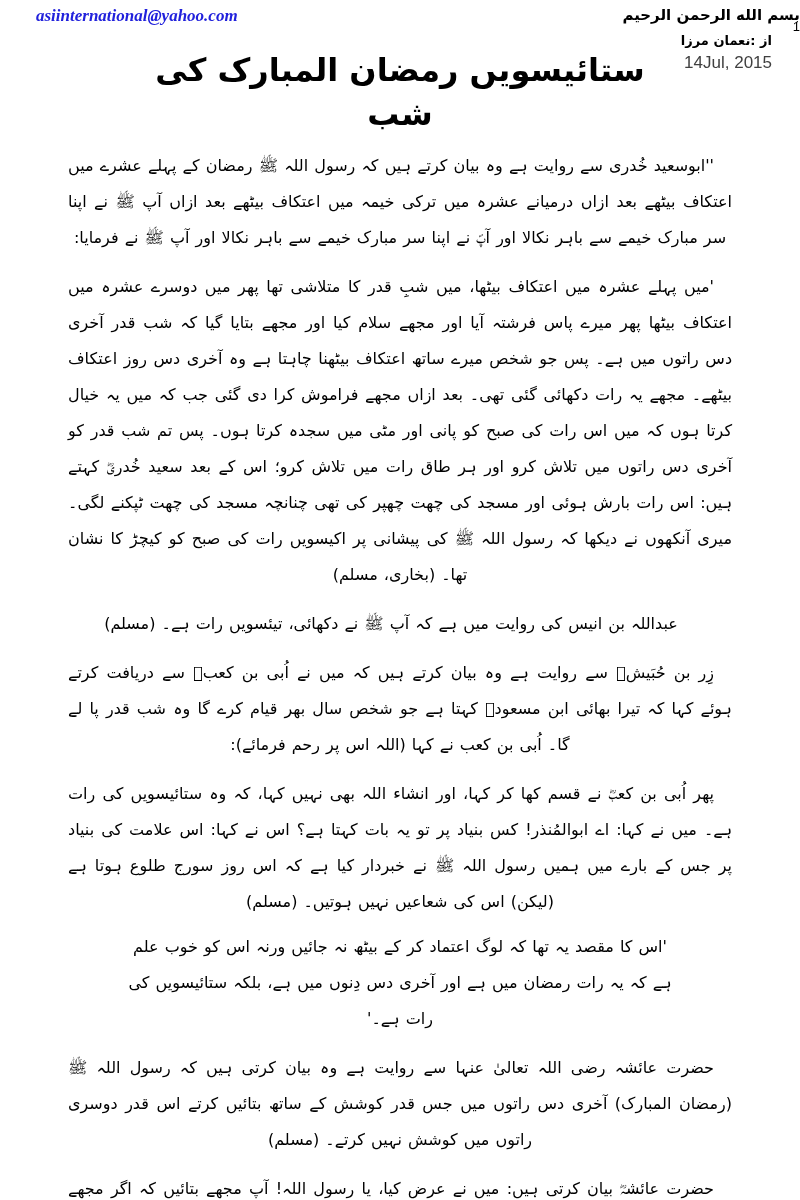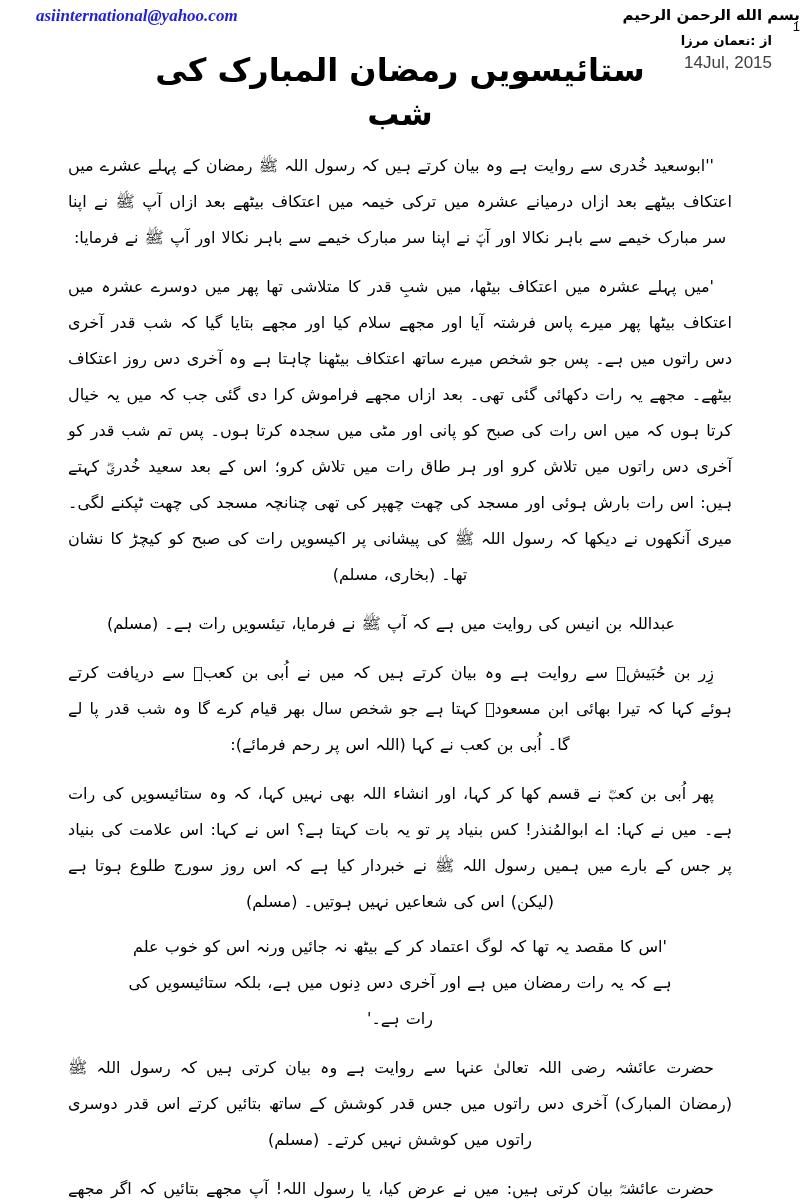--- a/index.html
+++ b/index.html
@@ -65,21 +65,21 @@
   <div class="byline-block">
     <div class="byline">از :نعمان مرزا</div>
     <div class="date">14Jul, 2015</div>
   </div>
 
   <h1 class="title">ستائیسویں رمضان المبارک کی شب</h1>
 
   <div class="body">
       <p class="para body">''ابوسعید خُدری سے روایت ہے وہ بیان کرتے ہیں کہ رسول اللہ ﷺ رمضان کے پہلے عشرے میں اعتکاف بیٹھے بعد ازاں درمیانے عشرہ میں ترکی خیمہ میں اعتکاف بیٹھے بعد ازاں آپ ﷺ نے اپنا سر مبارک خیمے سے باہر نکالا اور آپؐ نے اپنا سر مبارک خیمے سے باہر نکالا اور آپ ﷺ نے فرمایا:</p>
       <p class="para body">'میں پہلے عشرہ میں اعتکاف بیٹھا، میں شبِ قدر کا متلاشی تھا پھر میں دوسرے عشرہ میں اعتکاف بیٹھا پھر میرے پاس فرشتہ آیا اور مجھے سلام کیا اور مجھے بتایا گیا کہ شب قدر آخری دس راتوں میں ہے۔ پس جو شخص میرے ساتھ اعتکاف بیٹھنا چاہتا ہے وہ آخری دس روز اعتکاف بیٹھے۔ مجھے یہ رات دکھائی گئی تھی۔ بعد ازاں مجھے فراموش کرا دی گئی جب کہ میں یہ خیال کرتا ہوں کہ میں اس رات کی صبح کو پانی اور مٹی میں سجدہ کرتا ہوں۔ پس تم شب قدر کو آخری دس راتوں میں تلاش کرو اور ہر طاق رات میں تلاش کرو؛ اس کے بعد سعید خُدریؓ کہتے ہیں: اس رات بارش ہوئی اور مسجد کی چھت چھپر کی تھی چنانچہ مسجد کی چھت ٹپکنے لگی۔ میری آنکھوں نے دیکھا کہ رسول اللہ ﷺ کی پیشانی پر اکیسویں رات کی صبح کو کیچڑ کا نشان تھا۔ (بخاری، مسلم)</p>
-      <p class="para body">عبداللہ بن انیس کی روایت میں ہے کہ آپ ﷺ نے فرمایا، تیئسویں رات ہے۔ (مسلم)</p>
+      <p class="para body">عبداللہ بن انیس کی روایت میں ہے کہ آپ ﷺ نے دکھائی، تیئسویں رات ہے۔ (مسلم)</p>
       <p class="para body">زِر بن حُبَیشؓ سے روایت ہے وہ بیان کرتے ہیں کہ میں نے اُبی بن کعبؓ سے دریافت کرتے ہوئے کہا کہ تیرا بھائی ابن مسعودؓ کہتا ہے جو شخص سال بھر قیام کرے گا وہ شب قدر پا لے گا۔ اُبی بن کعب نے کہا (اللہ اس پر رحم فرمائے):</p>
       <p class="para body">پھر اُبی بن کعبؓ نے قسم کھا کر کہا، اور انشاء اللہ بھی نہیں کہا، کہ وہ ستائیسویں کی رات ہے۔ میں نے کہا: اے ابوالمُنذر! کس بنیاد پر تو یہ بات کہتا ہے؟ اس نے کہا: اس علامت کی بنیاد پر جس کے بارے میں ہمیں رسول اللہ ﷺ نے خبردار کیا ہے کہ اس روز سورج طلوع ہوتا ہے (لیکن) اس کی شعاعیں نہیں ہوتیں۔ (مسلم)</p>
       <p class="para quote">'اس کا مقصد یہ تھا کہ لوگ اعتماد کر کے بیٹھ نہ جائیں ورنہ اس کو خوب علم ہے کہ یہ رات رمضان میں ہے اور آخری دس دِنوں میں ہے، بلکہ ستائیسویں کی رات ہے۔'</p>
       <p class="para body">حضرت عائشہ رضی اللہ تعالیٰ عنہا سے روایت ہے وہ بیان کرتی ہیں کہ رسول اللہ ﷺ (رمضان المبارک) آخری دس راتوں میں جس قدر کوشش کے ساتھ بتائیں کرتے اس قدر دوسری راتوں میں کوشش نہیں کرتے۔ (مسلم)</p>
       <p class="para body">حضرت عائشہؓ بیان کرتی ہیں: میں نے عرض کیا، یا رسول اللہ! آپ مجھے بتائیں کہ اگر مجھے علم ہو جائے کہ فلاں رات شب قدر ہے تو اس میں مجھے کیا کہنا چاہیے؟ آپ ﷺ نے فرمایا؛ تو کہہ 'اے اللہ! بلاشبہ تو معاف کرنے والا ہے، معاف کرنے کو پسند کرتا ہے تو مجھے معاف فرما۔ (احمد، ابن ماجہ، ترمذی)</p>
     </div>
 
 </div>
 
 </body></html>

